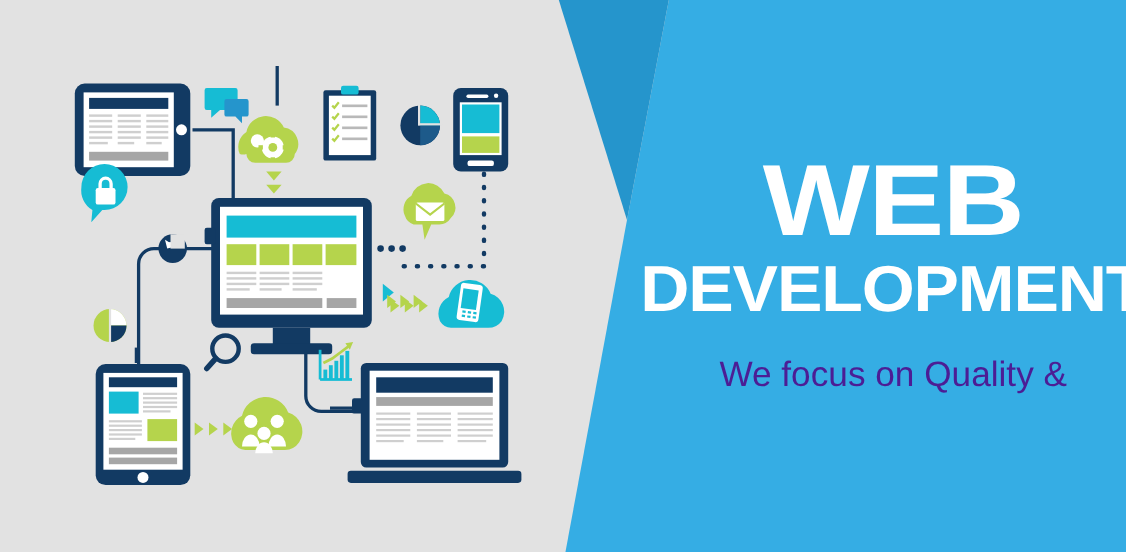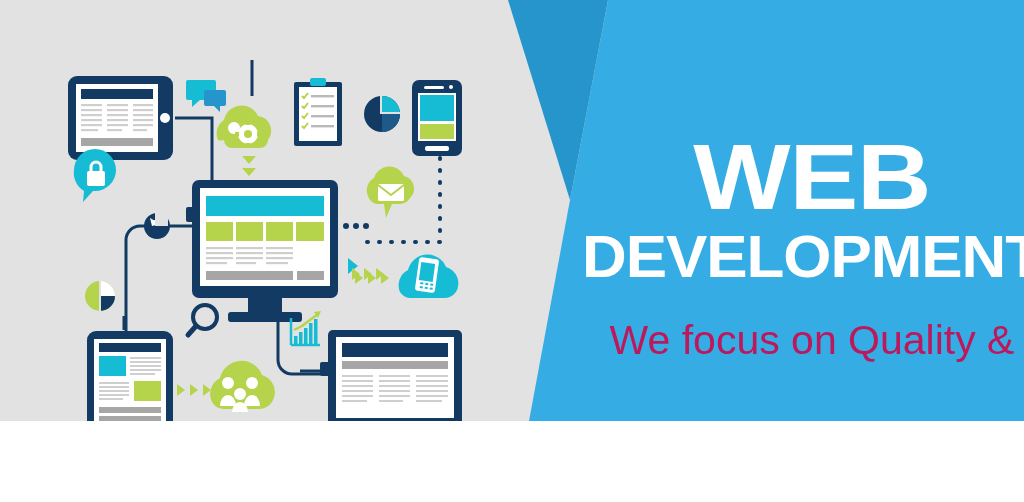--- a/index.html
+++ b/index.html
@@ -1,20 +1,20 @@
 <!DOCTYPE html>
 <html><head>
 <meta charset="utf-8">
 <style>
   html,body{margin:0;padding:0;background:#fff;}
   body{font-family:"Liberation Sans","DejaVu Sans",sans-serif;}
 
   #banner{
     position:relative;
-    width:1024px;height:421px;
+    width:1024px;height:502px;
     overflow:hidden;
     background:#e2e2e2;
   }
 
   
   .bg-svg{position:absolute;inset:0;width:1024px;height:502px;}
 
   
   #text-panel{
     position:absolute;
@@ -39,22 +39,22 @@
     color:#ffffff;
     font-weight:bold;
     font-size:59px;
     line-height:1.0;
     letter-spacing:-1px;
     margin:6px 0 0 0;
     text-align:center;
     transform:scaleX(1.05);
   }
   .subline{
-    color:#be185d;
-    font-size:41px;
+    color:#4c1d95;
+    font-size:32px;
     line-height:1.35;
     font-weight:400;
     text-align:center;
     margin:0;
   }
   #sub-wrap{margin-top:26px;}
 
   
   #illustration{
     position:absolute;

